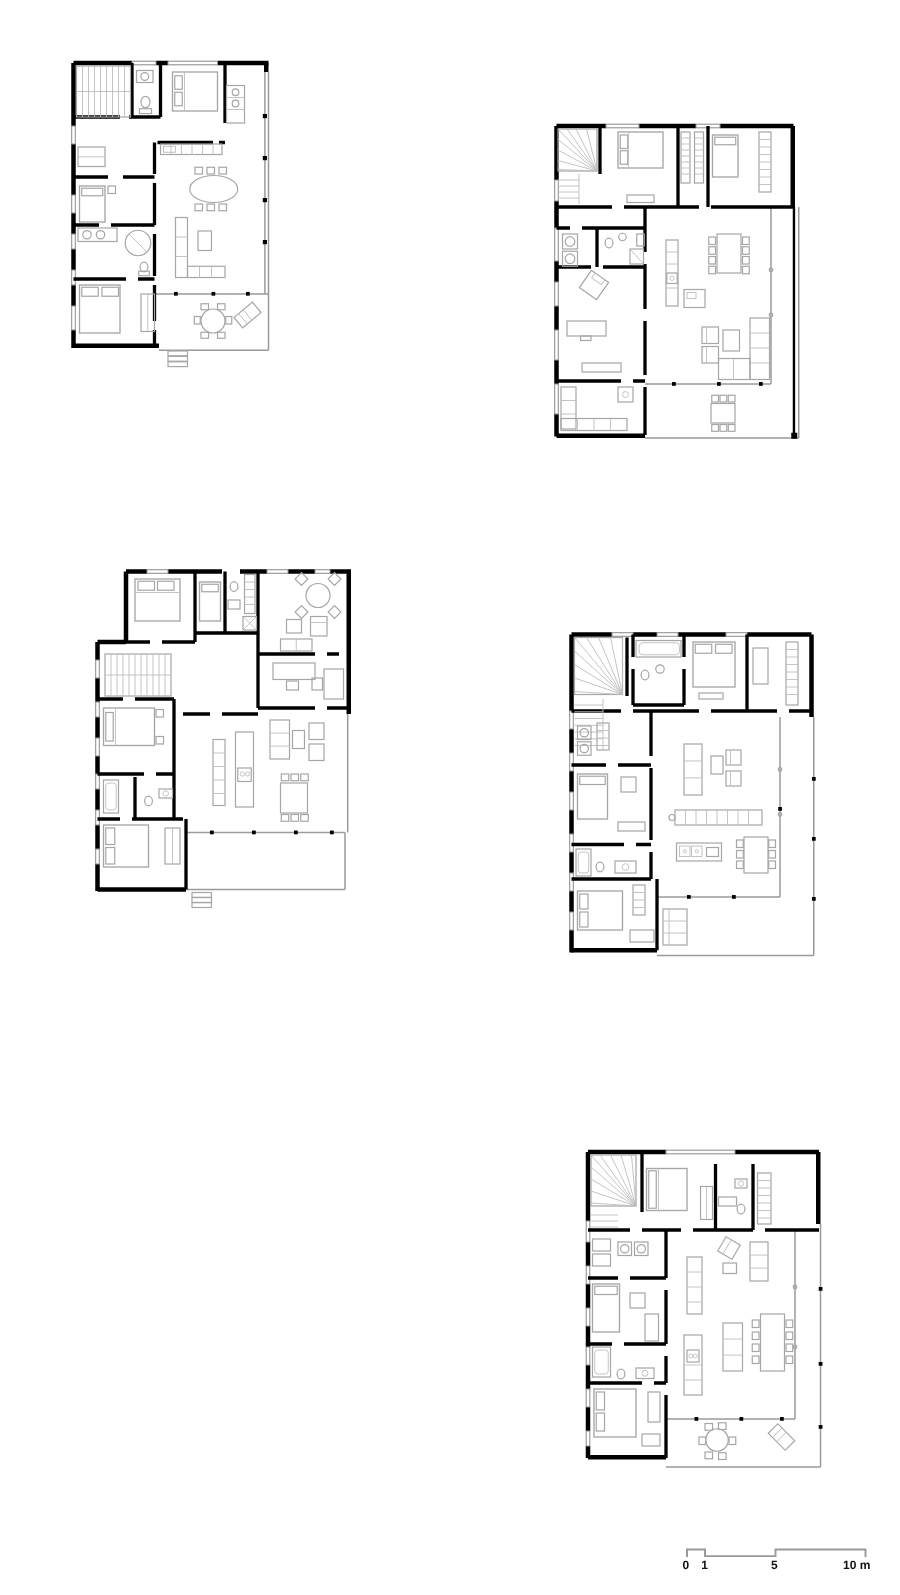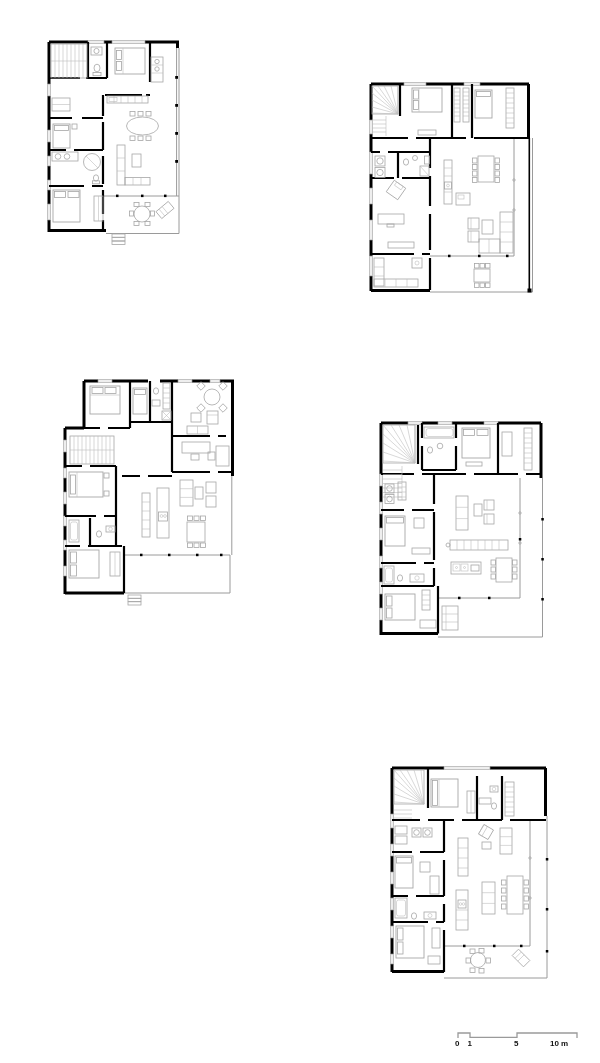--- a/index.html
+++ b/index.html
@@ -631,16 +631,16 @@
     </g>
   </svg>
 
   <div class="plan" style="left:450px;top:1026px;width:135px;height:30px">
     <svg width="135" height="30" viewBox="0 0 135 30">
       <path class="sb" d="M8,12V7H20V12M20,11.4H67M67,12V7H127V12"></path>
     </svg>
     <span class="sclabel" style="left:5px">0</span>
     <span class="sclabel" style="left:17.5px">1</span>
     <span class="sclabel" style="left:64px">5</span>
-    <span class="sclabel" style="left:100px">10 m</span>
+    <span class="sclabel" style="left:112px">10 m</span>
   </div>
 
 </div>
 
 </body></html>

